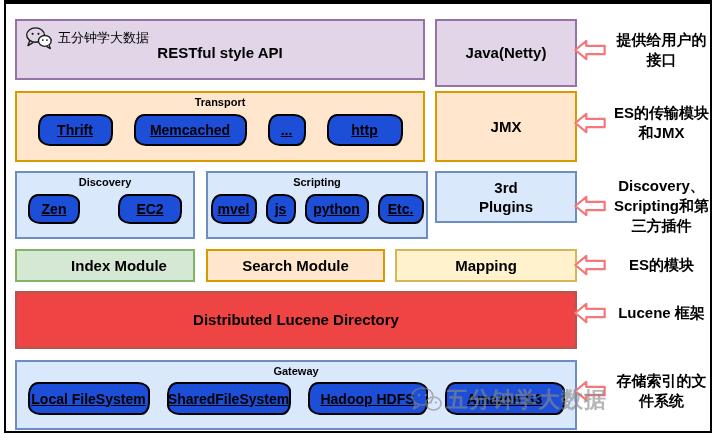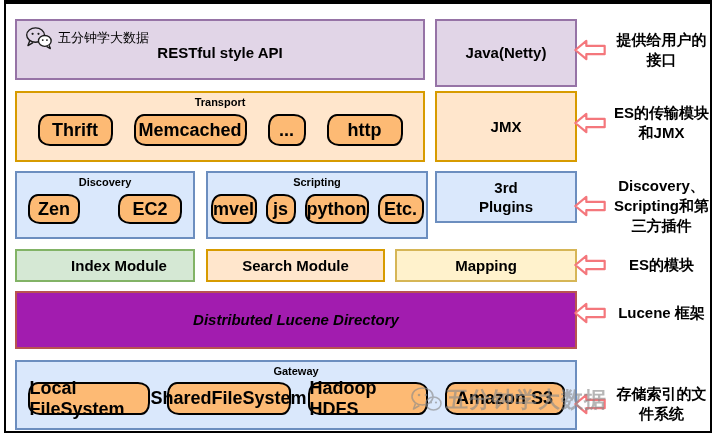--- a/index.html
+++ b/index.html
@@ -9,29 +9,29 @@
   }
   .frame{position:absolute;left:4px;top:0;width:708px;height:433px;
     border:2px solid #000;border-top-width:4px;box-sizing:border-box;}
   .box{position:absolute;border:2px solid;box-sizing:border-box;
     display:flex;flex-direction:column;align-items:center;}
   .purple{background:#E1D5E7;border-color:#9673A6;}
   .orange{background:#FFE6CC;border-color:#D79B00;}
   .blue{background:#DAE8FC;border-color:#6C8EBF;}
   .green{background:#D5E8D4;border-color:#82B366;}
   .yellow{background:#FFF2CC;border-color:#D6B656;}
-  .red{background:#a21caf;border-color:#B85450;font-style:italic;}
+  .red{background:#ef4444;border-color:#B85450;}
   .center{justify-content:center;}
   .box-title{font-weight:bold;font-size:15px;text-align:center;white-space:pre-line;line-height:1.3;}
   .group-title{font-weight:bold;font-size:11px;margin-top:3px;}
   .chip-row{display:flex;align-items:center;justify-content:center;width:100%;margin-top:6px;}
-  .chip{background:#fdba74;border:2px solid #000;height:32px;box-sizing:border-box;
+  .chip{background:#1d4ed8;border:2px solid #000;height:32px;box-sizing:border-box;
     display:flex;align-items:center;justify-content:center;
-    font-weight:bold;font-size:18px;
-    border-radius:10px 12px 9px 12px / 12px 9px 12px 10px;}
+    font-weight:bold;font-size:14px;
+    border-radius:10px 12px 9px 12px / 12px 9px 12px 10px;text-decoration:underline;}
   .chip-sm{height:30px;}
   
   .b-api{left:15px;top:19px;width:410px;height:61px;}
   .b-api .box-title{margin-top:6px;}
   .b-java{left:435px;top:19px;width:142px;height:68px;}
   .brand{position:absolute;left:8px;top:5px;display:flex;align-items:center;gap:6px;
     font-size:13px;font-weight:400;}
   
   .b-transport{left:15px;top:91px;width:410px;height:71px;}
   .b-jmx{left:435px;top:91px;width:142px;height:71px;}
@@ -59,21 +59,21 @@
   
   .annot{position:absolute;left:574px;width:140px;display:flex;align-items:center;}
   .annot .arrow{flex:0 0 auto;}
   .annot .label{width:106px;margin-left:3px;text-align:center;font-weight:bold;
     font-size:15px;line-height:1.35;white-space:pre-line;}
   .an1{top:26px;height:48px;}
   .an2{top:98px;height:50px;}
   .an3{top:178px;height:56px;}
   .an4{top:248px;height:34px;}
   .an5{top:296px;height:34px;}
-  .an6{top:380px;height:48px;}
+  .an6{top:367px;height:48px;}
   
   .watermark{position:absolute;left:410px;top:385px;display:flex;align-items:center;gap:4px;
     color:#8a8a8a;opacity:0.62;z-index:6;pointer-events:none;}
   .watermark-text{font-size:22px;font-weight:bold;letter-spacing:1px;white-space:nowrap;}
 </style>
 </head>
 <body>
 
 <div id="root">
   <div class="frame"></div>

